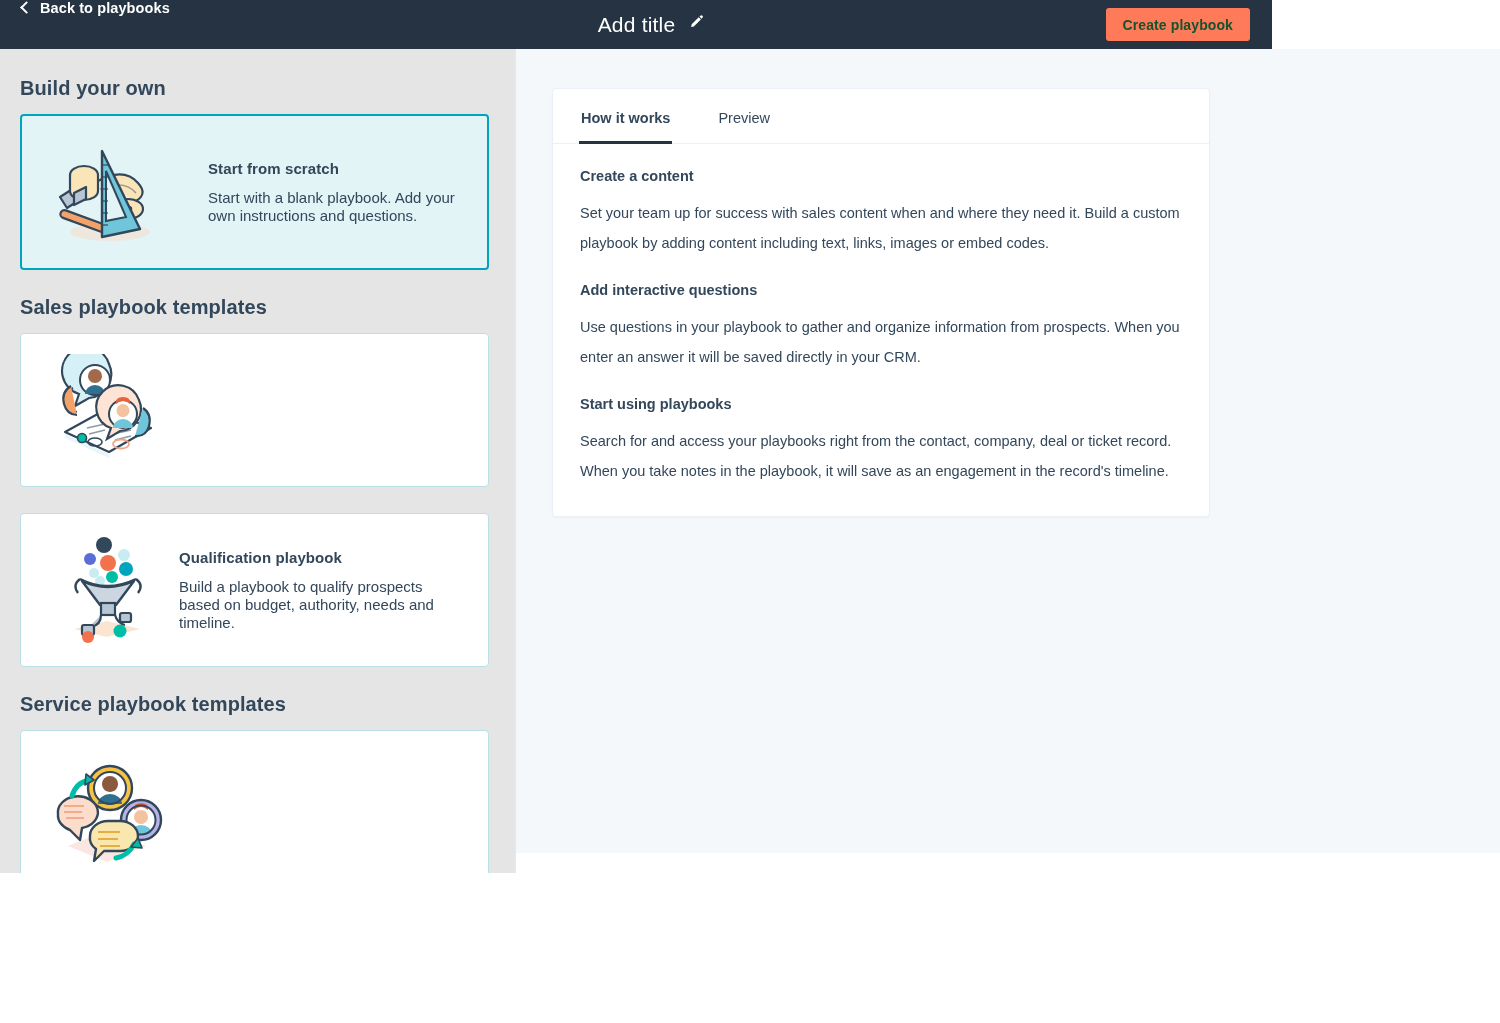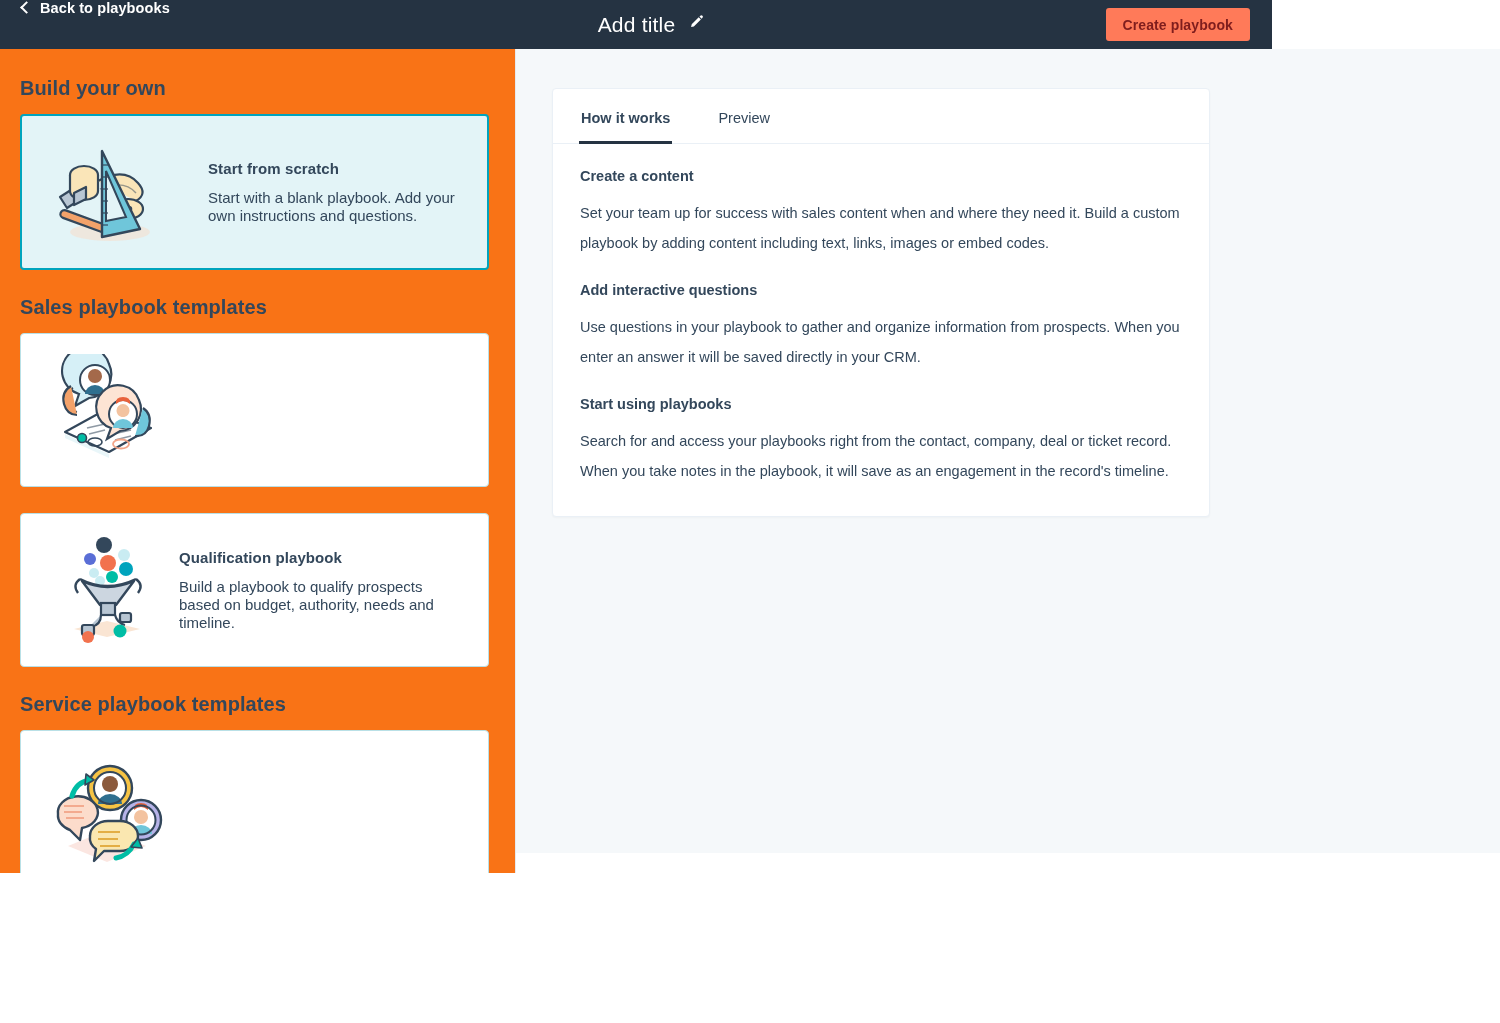--- a/index.html
+++ b/index.html
@@ -32,31 +32,31 @@
     margin-left:31px;
   }
   .doc-title{
     color:#ffffff; font-size:21px; font-weight:400; letter-spacing:.2px;
     pointer-events:auto; cursor:text;
   }
   .pencil{ pointer-events:auto; cursor:pointer; display:block; }
   .create-btn{
     position:absolute; right:22px; top:8px;
     background:#ff7a59; border:0; border-radius:3px;
-    color:#7f1d1d; font-size:14px; font-weight:700;
+    color:#14532d; font-size:14px; font-weight:700;
     font-family:"Liberation Sans", sans-serif;
     padding:0 17px; height:33px; cursor:pointer;
     letter-spacing:.1px;
   }
 
   
   .stage{ position:absolute; top:49px; left:0; width:1500px; height:974px; }
   .sidebar{
     position:absolute; top:0; left:0; width:516px; height:824px;
-    background:#f97316; border-right:1px solid #e5eaef;
+    background:#e5e5e5; border-right:1px solid #e5eaef;
     overflow:hidden;
   }
   .sidebar-inner{ padding:28px 26px 40px 20px; }
   .section-title{
     font-size:20px; font-weight:700; color:#33475b;
     letter-spacing:.1px; margin:0 0 14px 0;
   }
   .section-title.gap{ margin-top:26px; }
 
   .card{

